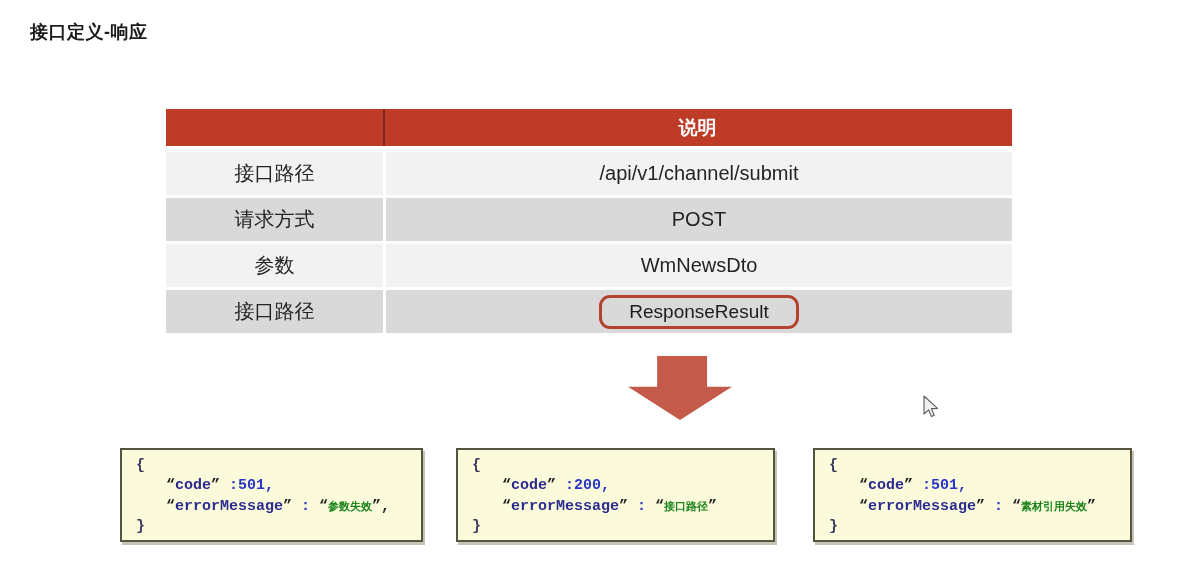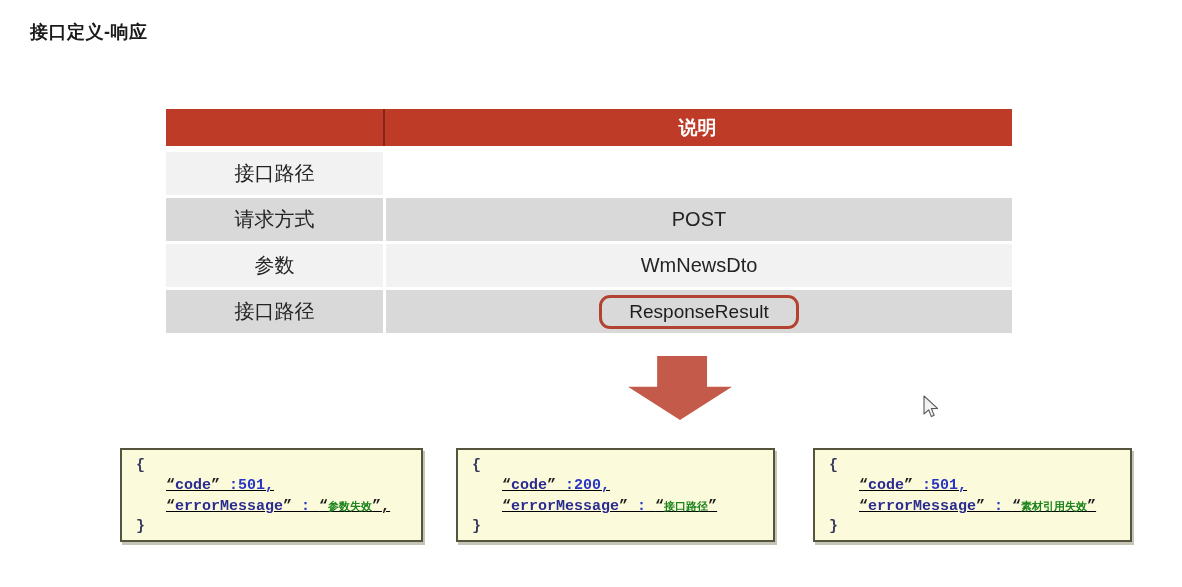--- a/index.html
+++ b/index.html
@@ -62,21 +62,21 @@
     position:absolute;top:448px;height:94px;box-sizing:border-box;
     background:var(--box-bg);border:2px solid var(--box-border);
     box-shadow:2px 3px 0 rgba(110,110,75,0.4);
     padding:6px 0 0 14px;
     font-family:"Liberation Mono","DejaVu Sans Mono",monospace;
     font-weight:700;font-size:15px;line-height:20px;white-space:nowrap;
   }
   .code-box-0{left:120px;width:303px;}
   .code-box-1{left:456px;width:319px;}
   .code-box-2{left:813px;width:319px;}
-  .code-line.indent{padding-left:30px;text-decoration:underline;}
+  .code-line.indent{padding-left:30px;}
   .tk-brace{color:var(--code-brace);}
   .tk-quote{color:var(--code-quote);}
   .tk-key{color:var(--code-key);}
   .tk-num{color:var(--code-num);}
   .tk-str{color:var(--code-str);font-family:"Liberation Serif","DejaVu Serif",serif;font-size:11px;}
   .tk-plain{color:var(--code-quote);}
 </style>
 </head>
 <body>
 
@@ -85,20 +85,21 @@
   <h1 class="page-title">接口定义-响应</h1>
 
   <div class="api-table">
     <div class="thead">
       <div class="th-label"></div>
       <div class="th-value">说明</div>
     </div>
     <div id="table-rows">
         <div class="trow light">
           <div class="td td-label">接口路径</div>
+          <div class="td td-value">/api/v1/channel/submit</div>
         </div>
         <div class="trow dark">
           <div class="td td-label">请求方式</div>
           <div class="td td-value">POST</div>
         </div>
         <div class="trow light">
           <div class="td td-label">参数</div>
           <div class="td td-value">WmNewsDto</div>
         </div>
         <div class="trow dark">

